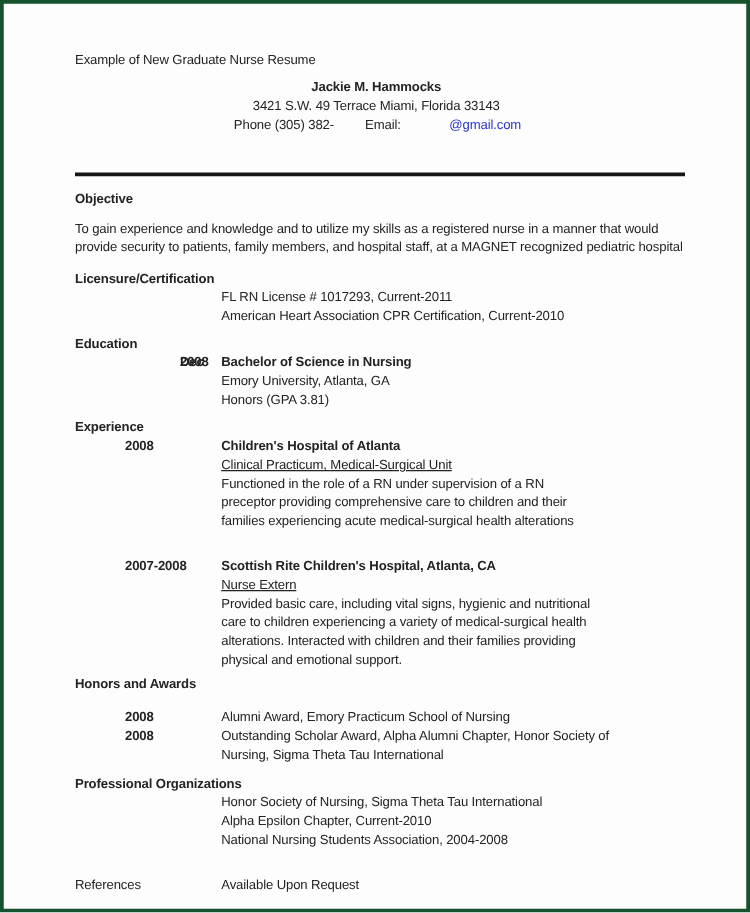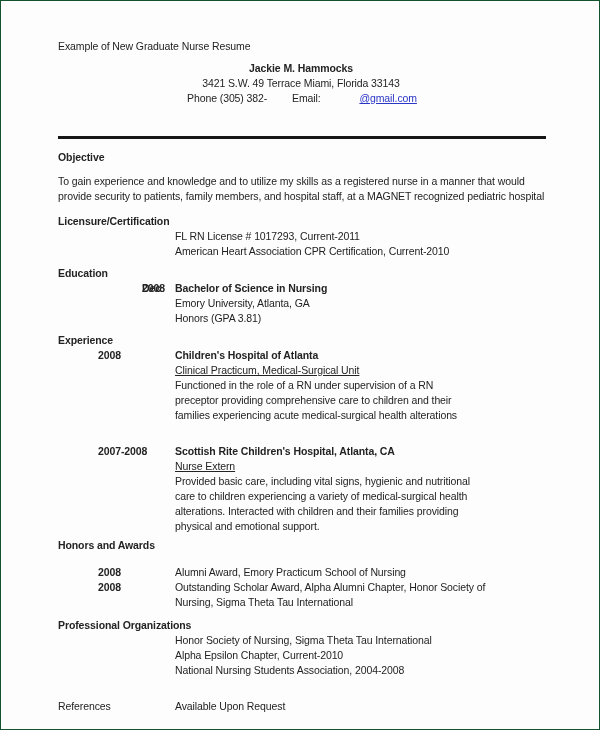--- a/index.html
+++ b/index.html
@@ -5,37 +5,36 @@
   * { margin:0; padding:0; box-sizing:border-box; }
   html,body { width:600px; height:730px; }
   body {
     font-family:"Liberation Sans", sans-serif;
     background:#ffffff;
     color:#232323;
   }
   .page {
     width:600px; height:730px;
     background:#fdfdfd;
-    border:1px solid #14532d;
+    border:3px solid #14532d;
     padding:38px 55px 0 57px;
     overflow:hidden;
   }
   .t { font-size:10.5px; line-height:15px; letter-spacing:-0.1px; }
   .bold { font-weight:bold; }
 
   
   .doc-label { }
   .header-block { text-align:center; margin-top:7px; }
   .contact-line { white-space:nowrap; }
   .contact-line .phone { margin-left:2px; }
   .contact-line .email-label { margin-left:22px; }
   .email-link {
     margin-left:36px;
     color:#2b35c8;
-    text-decoration:underline;
     cursor:pointer;
   }
   .rule {
     border:none;
     height:3px;
     background:#161616;
     width:488px;
     margin-top:30px;
   }
 

